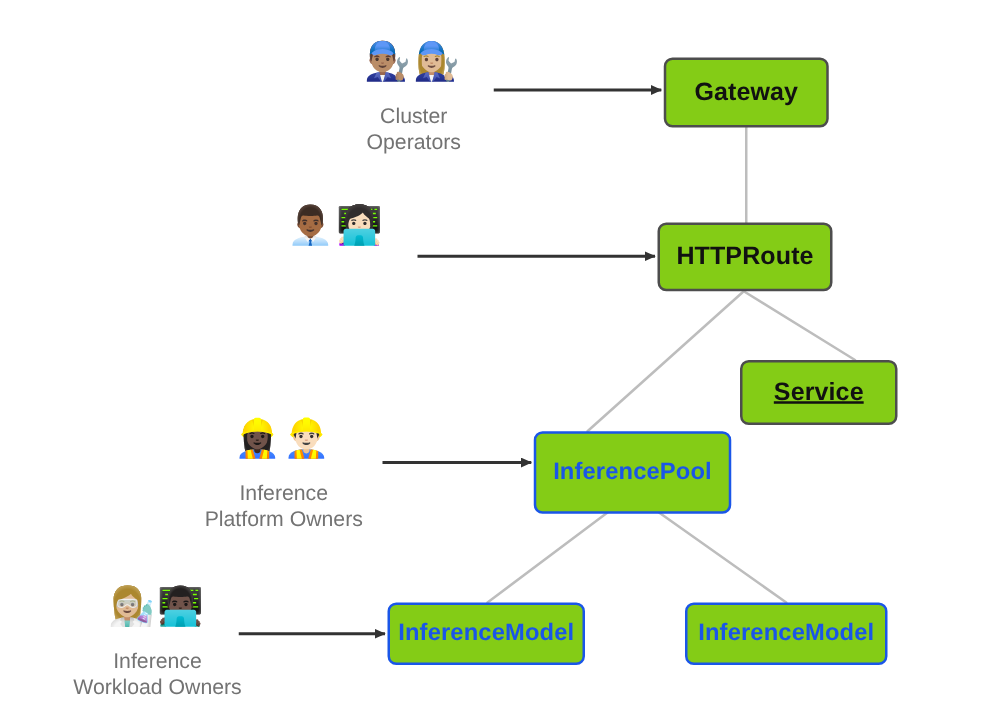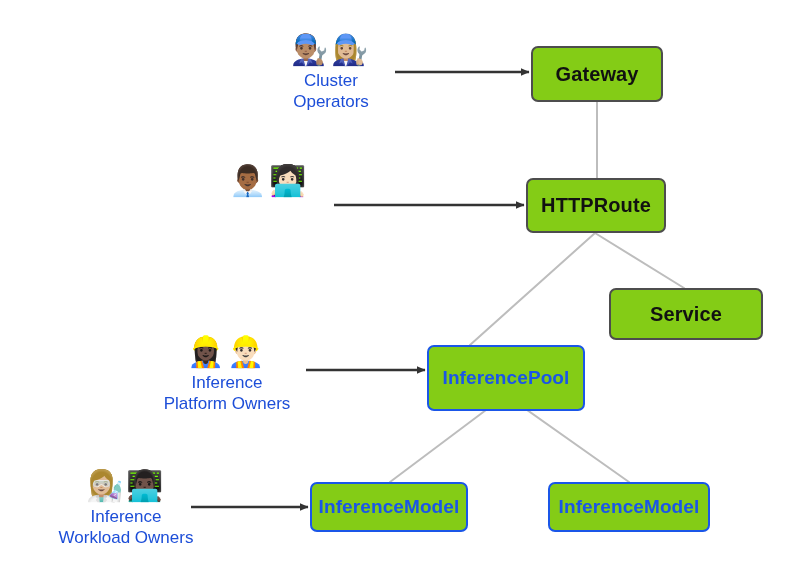--- a/index.html
+++ b/index.html
@@ -56,24 +56,24 @@
     text-align: center;
   }
   .persona-emoji {
     font-family: "DejaVu Sans", sans-serif;
     font-size: 30px;
     line-height: 36px;
     letter-spacing: 2px;
     white-space: nowrap;
   }
   .persona-label {
-    margin-top: 2px;
+    margin-top: 14px;
     font-size: 17px;
     line-height: 21px;
-    color: #1d4ed8;
+    color: #737373;
     font-weight: normal;
     white-space: pre-line;
   }
 </style>
 </head>
 <body>
 
 <div id="canvas">
 
   <svg id="edges" viewBox="0 0 800 572" width="800" height="572" aria-hidden="true">
@@ -93,21 +93,21 @@
         <line x1="395" y1="72" x2="529" y2="72" stroke="#333333" stroke-width="2.4" marker-end="url(#arrowhead)"></line>
         <line x1="334" y1="205" x2="524" y2="205" stroke="#333333" stroke-width="2.4" marker-end="url(#arrowhead)"></line>
         <line x1="306" y1="370" x2="425" y2="370" stroke="#333333" stroke-width="2.4" marker-end="url(#arrowhead)"></line>
         <line x1="191" y1="507" x2="308" y2="507" stroke="#333333" stroke-width="2.4" marker-end="url(#arrowhead)"></line>
       </g>
   </svg>
 
   <div id="nodes-layer">
       <div class="node plain" style="left: 531px; top: 46px; width: 132px; height: 56px;">Gateway</div>
       <div class="node plain" style="left: 526px; top: 178px; width: 140px; height: 55px; text-align: center;">HTTPRoute</div>
-      <div class="node plain" style="left: 609px; top: 288px; width: 154px; height: 52px;">Service</div>
+      <div class="node plain" style="left: 592px; top: 288px; width: 126px; height: 52px; text-decoration: underline;">Service</div>
       <div class="node accent" style="left: 427px; top: 345px; width: 158px; height: 66px;">InferencePool</div>
       <div class="node accent" style="left: 310px; top: 482px; width: 158px; height: 50px;">InferenceModel</div>
       <div class="node accent" style="left: 548px; top: 482px; width: 162px; height: 50px;">InferenceModel</div>
     </div>
   <div id="personas-layer">
       <div class="persona" style="left: 258px; top: 32px; width: 146px;">
         <div class="persona-emoji">👨🏽‍🔧👩🏼‍🔧</div>
         <div class="persona-label">Cluster
 Operators</div>
       </div>

